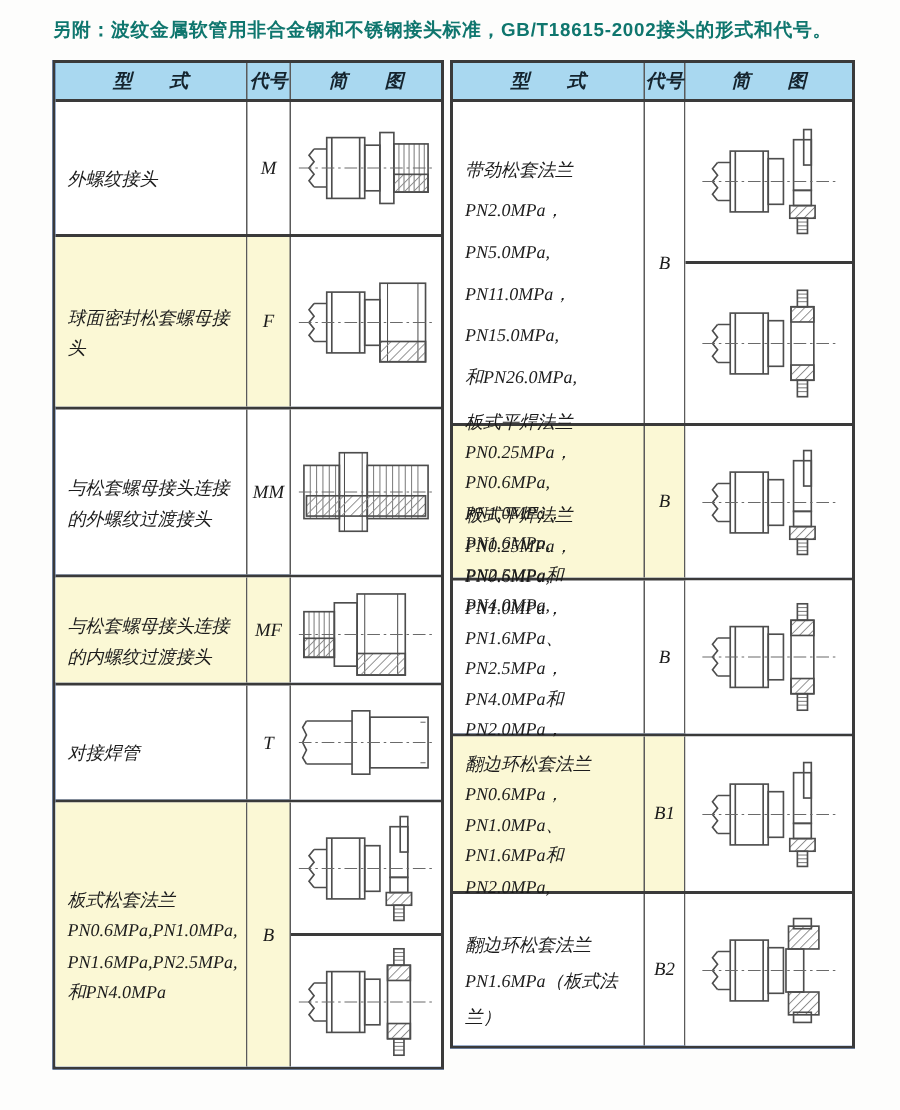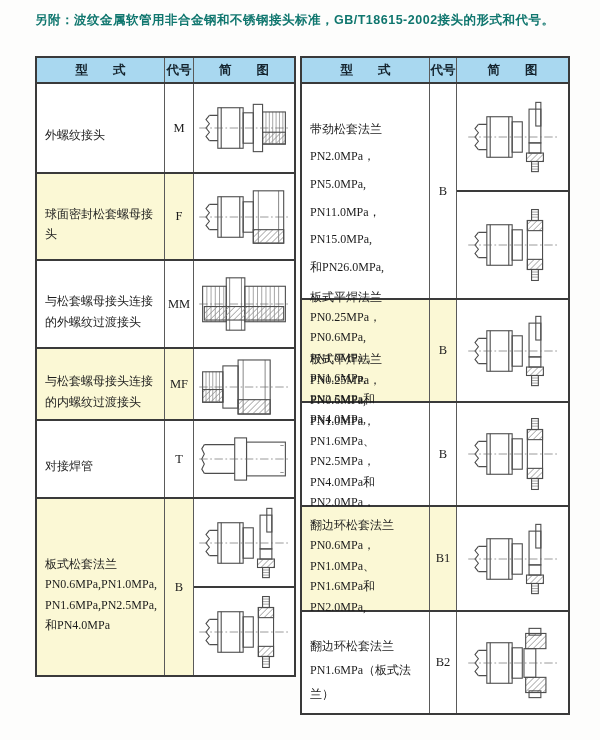--- a/index.html
+++ b/index.html
@@ -7,22 +7,22 @@
     position:relative;width:600px;height:740px;background:#fdfdfc;
     font-family:"Liberation Serif","DejaVu Serif",serif;color:#1c1c1c;
     overflow:hidden;margin:0 auto;
   }
   .title{
     position:absolute;left:35px;top:12px;width:540px;
     font-family:"Liberation Sans","DejaVu Sans",sans-serif;
     font-weight:bold;font-size:12.5px;letter-spacing:.5px;color:#0f766e;
   }
   .tbl{
-    position:absolute;top:56px;background:#3b82f6;
-    border:2px solid #3a3a3a;box-sizing:border-box;
+    position:absolute;top:40px;background:#3b82f6;
+    border:2px solid #3a3a3a;box-sizing:border-box;font-style:italic;
   }
   .tbl-left{left:35px;width:261px;}
   .tbl-right{left:300px;width:270px;}
   .thead{display:flex;height:24px;background:#a9d8f0;}
   .thead .hc{
     display:flex;align-items:center;justify-content:center;
     font-size:12.5px;font-weight:bold;color:#15242e;box-sizing:border-box;
   }
   .row{display:flex;border-top:2px solid #3a3a3a;box-sizing:border-box;background:#fff;}
   .row.yellow .c-type,.row.yellow .c-code{background:#fbf8d5;}
@@ -37,21 +37,21 @@
     display:flex;align-items:center;justify-content:center;
     font-size:12.5px;
   }
   .tbl-right .c-code{width:27px;}
   .c-diag{flex:1;display:flex;flex-direction:column;box-sizing:border-box;background:#fff;}
   .half{flex:1;display:flex;align-items:center;justify-content:center;}
   .half + .half{border-top:2px solid #3a3a3a;}
   .diag{width:94px;height:76px;}
   .tbl-right .diag{width:100px;}
   
-  .lt-r1{height:90px}.lt-r2{height:87px}.lt-r3{height:88px}
+  .lt-r1{height:90px}.lt-r2{height:115px}.lt-r3{height:112px}
   .lt-r4{height:72px}.lt-r5{height:78px}.lt-r6{height:178px}
   .rt-r1{height:216px}.rt-r2{height:103px}.rt-r3{height:104px}
   .rt-r4{height:105px}.rt-r5{height:103px}
   .rt-r1 .c-type{line-height:2.3;}
   .rt-r5 .c-type{line-height:2.0;}
   .defs{position:absolute;width:0;height:0;overflow:hidden;}
 </style>
 </head>
 <body>
 

